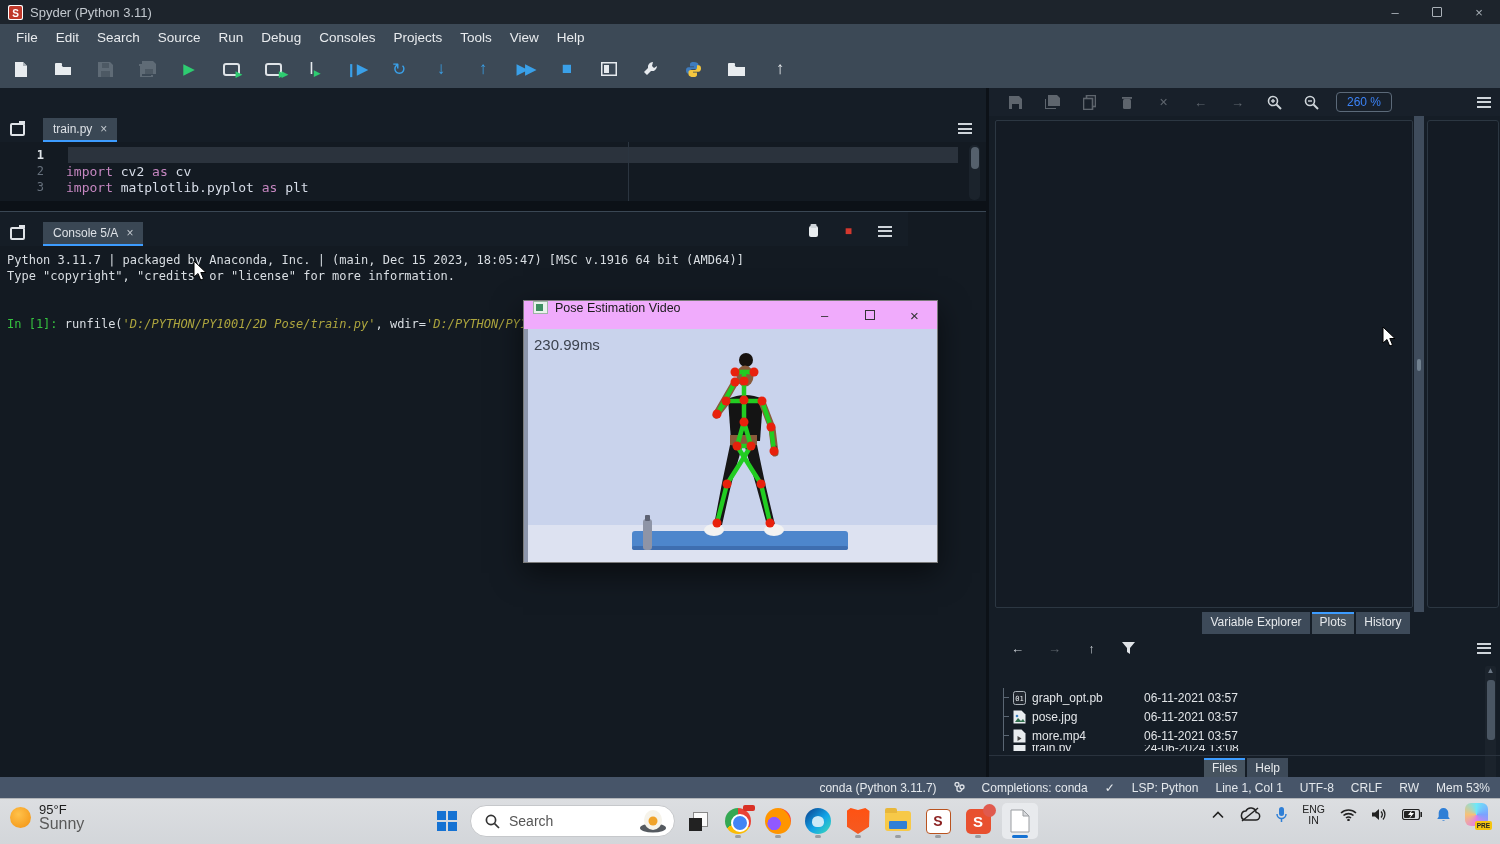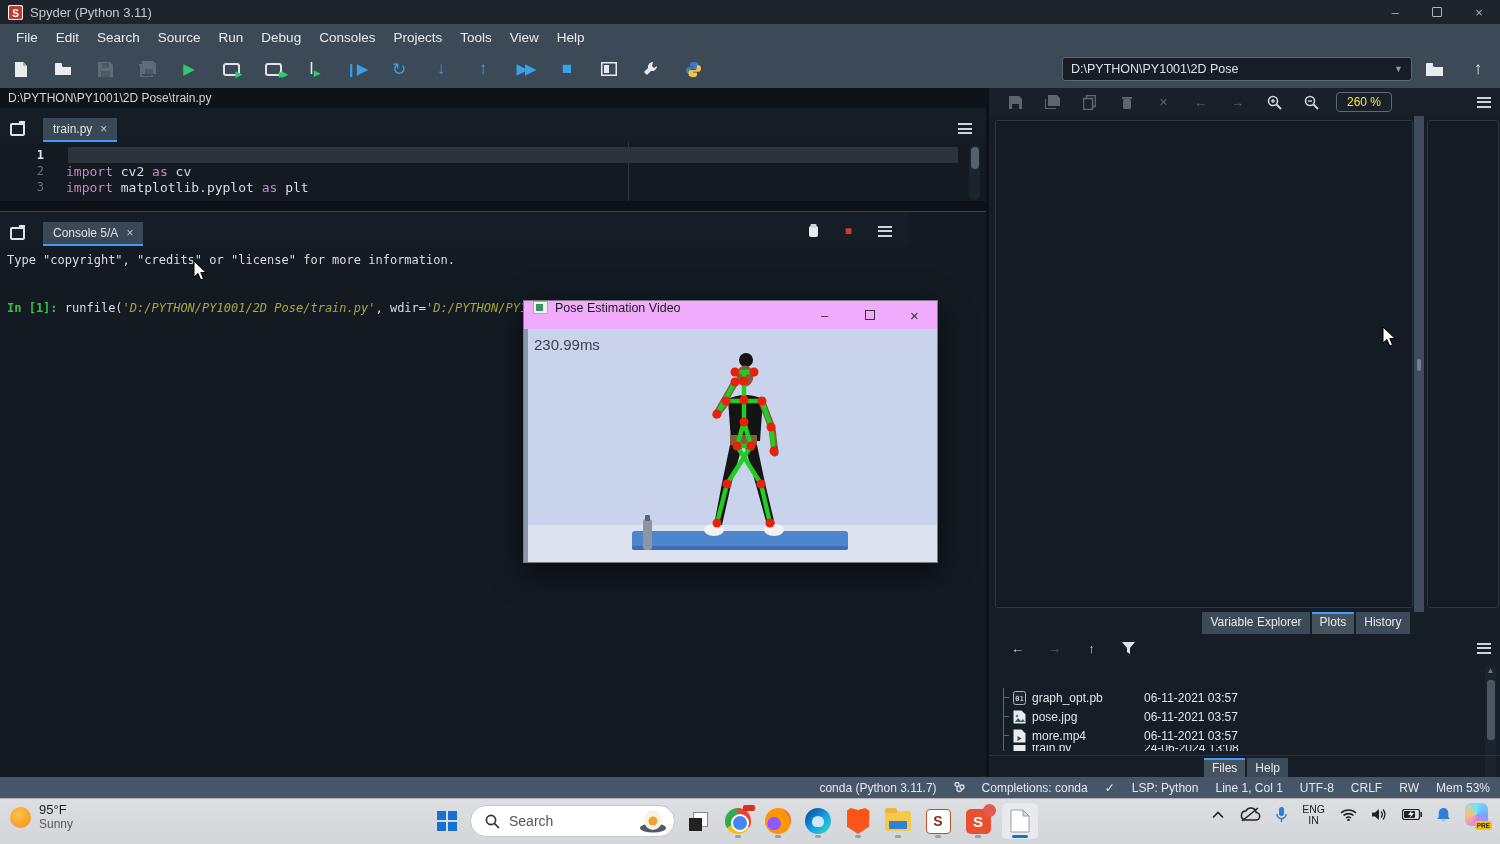--- a/index.html
+++ b/index.html
@@ -39,27 +39,27 @@
   .tab .x{font-size:12px;color:#c2c8ce}
   #editor-code{top:54px;left:0;width:986px;height:148px;background:#131a22;font-size:13px}
   .codeline{height:16px;display:flex;align-items:center}
   .gutter{width:66px;text-align:right;padding-right:22px;color:#66707c;font-size:12px;flex:none}
   .kw{color:#c586c0}.pln{color:#d8dee9}
   #curline{position:absolute;left:68px;top:5px;width:890px;height:16px;background:#2b333d}
   #editor-edge{position:absolute;left:628px;top:0;width:1px;height:60px;background:#2b3540}
   #editor-scroll{position:absolute;right:6px;top:3px;width:11px;height:55px;background:#1b232c;border-radius:5px}
   #editor-scroll .thumb{position:absolute;top:2px;left:1.5px;width:8px;height:22px;background:#55606c;border-radius:4px}
   #console-body{top:158px;left:0;width:986px;height:531px;background:#131a22;font-size:12px;line-height:16px;padding:6px 0 0 7px}
-  .green-prompt{color:#35c13f;font-weight:bold}
+  .green-prompt{color:#35c13f;font-weight:normal}
   .str{color:#ada53e;font-style:italic}
 
   
   #plots-toolbar{top:0;left:0;width:514px;height:28px;background:#18202a;display:flex;align-items:center;padding-left:8px;gap:0}
   .ptbtn{width:37px;height:28px;display:flex;align-items:center;justify-content:center;color:#cfd5da;font-size:13px}
-  #zoombox{border:1px solid #5c6a79;border-radius:4px;padding:2px 10px;font-size:12px;color:#fde047;margin-left:6px}
+  #zoombox{border:1px solid #5c6a79;border-radius:4px;padding:2px 10px;font-size:12px;color:#3b82f6;margin-left:6px}
   #plots-body{top:28px;left:0;width:514px;height:496px}
   #plots-view{position:absolute;left:6px;top:4px;width:418px;height:488px;border:1px solid #2c3742;border-radius:2px;background:#141b24}
   #plots-splitter{position:absolute;left:425px;top:0;width:10px;height:496px;background:#3f4c5c}
   #plots-splitter .nub{position:absolute;left:3px;top:243px;width:4px;height:12px;background:#71818f;border-radius:2px}
   #plots-thumbs{position:absolute;left:438px;top:4px;width:72px;height:488px;border:1px solid #2c3742;border-radius:3px;background:#141b24}
   .paneltabs{display:flex;gap:2px}
   .ptab{background:#3d4a59;color:#e6e9ec;font-size:12px;padding:3px 8px}
   .ptab.active{background:#46535f;border-top:2px solid #3d9cff;padding-top:1px}
   #files-toolbar{top:546px;left:0;width:514px;height:28px;display:flex;align-items:center;padding-left:10px;color:#dfe3e7}
   #files-header{top:578px;left:6px;width:492px;height:22px;background:#414e5e;display:flex;align-items:center;font-size:12px;color:#e3e7ea}
@@ -224,39 +224,32 @@
       <svg width="16" height="16">
         <path d="M10 1 a5 5 0 0 0 -5 6 L1 11 l3 3 l4 -4 a5 5 0 0 0 6 -5 l-3 2 l-2 -2 z" fill="#e6eaee"></path>
       </svg>
     </div>
   <div class="tbtn">
       <svg width="17" height="17">
         <path d="M8.5 1 c-3 0 -3.5 1.3 -3.5 2.6 v1.9 h4 v0.8 H3.4 C2 6.3 1 7.5 1 9.5 c0 2 1 3.2 2.4 3.2 h1.6 v-2.2 c0-1.3 1-2.4 2.4-2.4 h4 c1.2 0 2.1-1 2.1-2.2 V3.6 C13.5 2.3 11.5 1 8.5 1 z" fill="#3f7cbf"></path>
         <path d="M8.5 16 c3 0 3.5-1.3 3.5-2.6 v-1.9 h-4 v-0.8 h5.6 c1.4 0 2.4-1.2 2.4-3.2 0-2-1-3.2-2.4-3.2 h-1.6 v2.2 c0 1.3-1 2.4-2.4 2.4 h-4 c-1.2 0-2.1 1-2.1 2.2 v2.3 C3.5 14.7 5.5 16 8.5 16 z" fill="#f4c63f"></path>
       </svg>
     </div>
-  <div id="wdir">
-    <span>D:\PYTHON\PY1001\2D Pose</span>
-      <span class="dd">▼</span>
-  </div>
   <div class="tbtn" style="width:44px">
       <svg width="19" height="14">
         <path d="M1 3 h6 l2 2 h9 v9 h-17 z" fill="#e8ecef"></path>
         <rect x="1" y="1" width="7" height="3" rx="1" fill="#e8ecef"></rect>
       </svg>
     </div>
   <div class="tbtn" style="width:44px;color:#e8ecef">
       <span style="font-size:17px;font-weight:bold">↑</span>
     </div>
 </div>
 
 <div id="left-pane" class="abs">
-  <div id="breadcrumb" class="abs">
-      <span>D:\PYTHON\PY1001\2D Pose\train.py</span>
-    </div>
 
   <div class="abs tabbar" style="top:20px;left:0;width:986px;height:34px;padding:6px 8px 0">
     <div class="browse-icon" style="margin:0 18px 6px 2px"></div>
     <div class="tab">
       <span>train.py</span>
       <span class="x">×</span>
     </div>
     <div class="burger" style="margin:0 6px 8px auto"></div>
   </div>
 
@@ -299,20 +292,21 @@
       <svg width="11" height="14">
           <rect x="1" y="2" width="9" height="11" rx="2" fill="#e8ecef"></rect>
           <rect x="2.5" y="0" width="6" height="4" rx="1" fill="#cfd5da"></rect>
         </svg>
       <span style="color:#d4382e;font-size:12px">■</span>
       <div class="burger"></div>
     </div>
   </div>
 
   <div id="console-body" class="abs mono">
+    <div><span>Python 3.11.7 | packaged by Anaconda, Inc. | (main, Dec 15 2023, 18:05:47) [MSC v.1916 64 bit (AMD64)]</span></div>
     <div><span>Type "copyright", "credits" or "license" for more information.</span></div>
     <div>&nbsp;</div>
     <div>&nbsp;</div>
     <div>
       <span class="green-prompt pre">In [1]: </span><span class="pre">runfile(</span><span class="str pre">'D:/PYTHON/PY1001/2D Pose/train.py'</span><span class="pre">, wdir=</span><span class="str pre">'D:/PYTHON/PY1001/2D Pose')</span>
     </div>
   </div>
 </div>
 
 <div id="right-pane" class="abs">
@@ -555,21 +549,21 @@
     </svg>
   </div>
 </div>
 
 <div id="taskbar" class="abs">
 
   <div class="abs row" style="left:10px;top:4px;gap:8px">
     <div style="width:21px;height:21px;border-radius:50%;background:radial-gradient(circle at 40% 35%,#ffc24b,#f29111)"></div>
     <div style="line-height:14px">
       <div style="font-size:13px;color:#1d1d1d">95°F</div>
-      <div style="font-size:12px;color:#5a5a5a">Sunny</div>
+      <div style="font-size:16px;color:#5a5a5a">Sunny</div>
     </div>
   </div>
 
   <div class="abs row" style="left:430px;top:4px;gap:6px">
     <div class="tico">
         <div class="win-logo">
           <i></i>
           <i></i>
           <i></i>
           <i></i>

